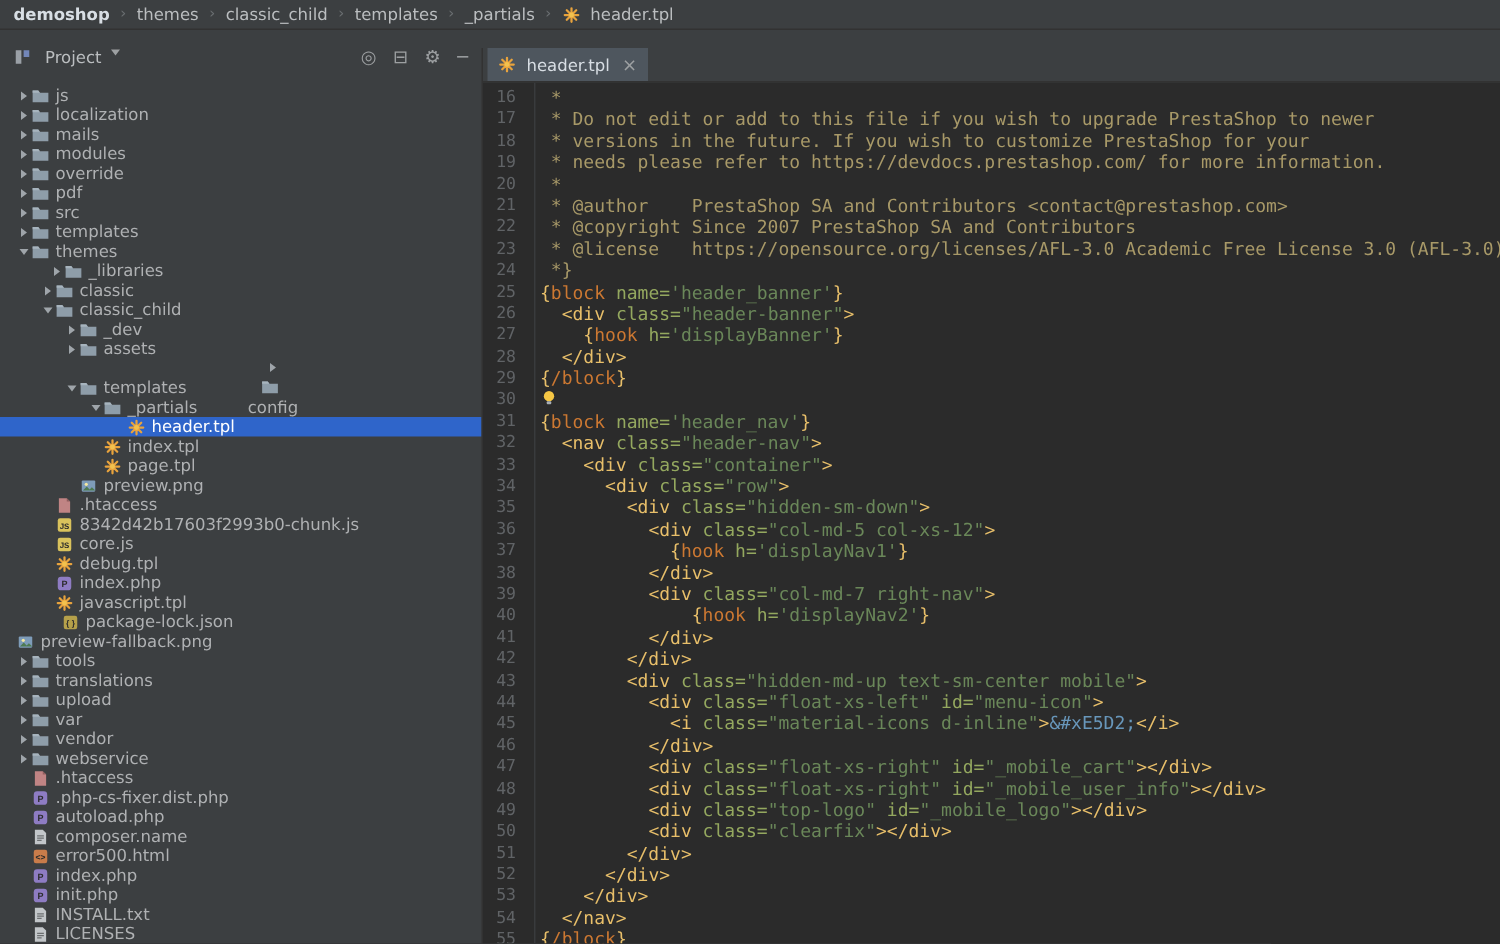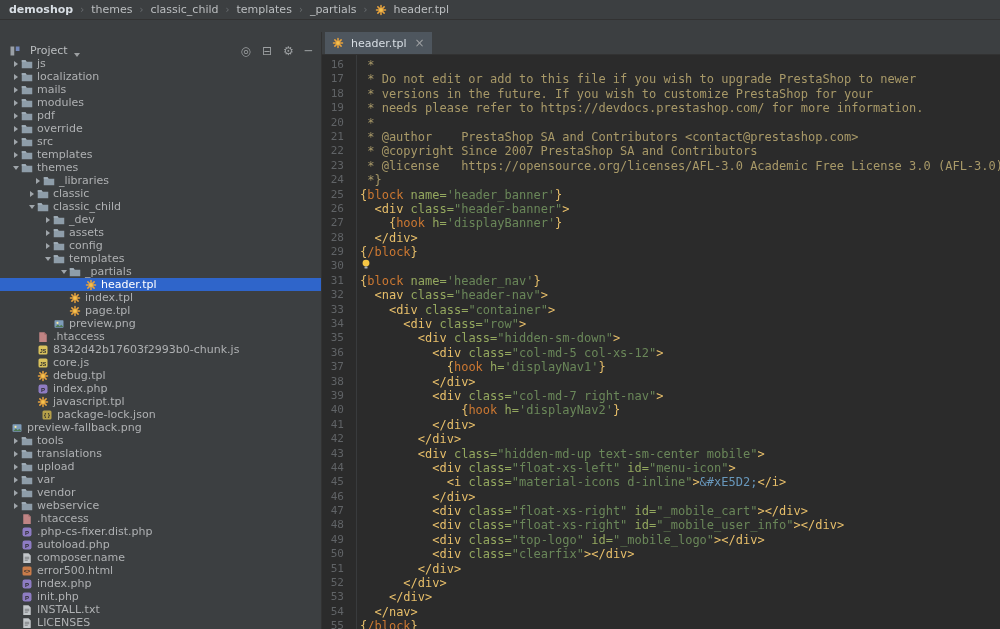--- a/index.html
+++ b/index.html
@@ -12,21 +12,21 @@
     font-size:11px;color:var(--breadcrumb-text,#BBBEC0);border-bottom:1px solid var(--border,#323232);}
   .crumb{display:flex;align-items:center;gap:4px;cursor:default;white-space:nowrap;}
   .crumb.bold{font-weight:bold;color:#D8DEE4;}
   .crumb-sep{color:#696D70;font-size:10px;}
 
   .main{flex:1;display:flex;min-height:0;}
 
   
   .project{width:322px;flex:0 0 322px;background:var(--panel-bg,#3C3F41);
     border-right:1px solid var(--border,#323232);display:flex;flex-direction:column;min-height:0;}
-  .panel-header{height:25px;flex:0 0 25px;display:flex;align-items:flex-end;gap:6px;padding:0 9px;
+  .panel-header{height:25px;flex:0 0 25px;display:flex;align-items:flex-start;gap:6px;padding:0 9px;
     font-size:11px;color:#BBBEC0;}
   .ph-caret{width:0;height:0;border-top:4px solid #9DA0A2;border-left:3px solid transparent;border-right:3px solid transparent;margin-top:1px;}
   .ph-spacer{flex:1}
   .ph-icons{display:flex;gap:11px;color:#9DA0A2;font-size:12px;line-height:1;}
   .ph-icons span{cursor:pointer}
   .tree{flex:1;overflow:hidden;font-size:11px;color:var(--tree-text,#AFB1B3);}
   .tree-row{height:13px;display:flex;align-items:center;white-space:nowrap;cursor:default;}
   .tree-row.selected{background:var(--selection-blue,#2F65CA);color:#FFFFFF;}
   .chev{width:11px;flex:0 0 11px;display:inline-flex;align-items:center;justify-content:center;}
   .chev.closed::before{content:"";border-left:4px solid #9FA5AA;border-top:3px solid transparent;border-bottom:3px solid transparent;}
@@ -40,21 +40,21 @@
   .tabbar{height:23px;flex:0 0 23px;background:var(--panel-bg,#3C3F41);display:flex;align-items:stretch;
     border-bottom:1px solid var(--border,#323232);padding-left:3px;}
   .tab{display:flex;align-items:center;gap:5px;padding:0 7px;font-size:11px;color:#BBBEC0;cursor:pointer;}
   .tab.active{background:var(--tab-active-bg,#4E565E);color:#D8DEE4;}
   .tab .fic{width:14px;flex:0 0 14px;}
   .tab-close{color:#9DA0A2;font-size:12px;margin-left:3px;}
 
   .code{flex:1;position:relative;padding-top:3px;overflow:hidden;
     font-family:"DejaVu Sans Mono","Liberation Mono",monospace;font-size:12px;}
   .code::before{content:"";position:absolute;left:34px;top:0;bottom:0;width:1px;background:#393B3D;}
-  .cl{display:flex;height:14.4px;line-height:14.4px;white-space:pre;align-items:flex-end;}
+  .cl{display:flex;height:14.4px;line-height:14.4px;white-space:pre;}
   .gut{width:29px;flex:0 0 29px;text-align:right;color:var(--line-number,#606366);font-size:11px;padding-right:7px;}
   .cb{padding-left:9px;}
   .bulb{display:inline-block;width:12px;margin-right:2px;vertical-align:-1px;cursor:pointer;}
   .tk-d{color:var(--syn-default,#A9B7C6)}
   .tk-c{color:var(--syn-comment,#A89968)}
   .tk-k{color:var(--syn-keyword,#CC7832)}
   .tk-t{color:var(--syn-tag,#E8BF6A)}
   .tk-a{color:var(--syn-attr,#94A85F)}
   .tk-s{color:var(--syn-string,#6A8759)}
   .tk-e{color:var(--syn-entity,#6897BB)}
@@ -158,40 +158,40 @@
             <span class="tlabel">modules</span>
           </div>
           <div class="tree-row" style="padding-left: 10px;">
             <span class="chev closed"></span>
             <span class="fic">
               <svg viewBox="0 0 16 16" width="12" height="12">
                 <path fill="#8E9DA9" d="M1 3h5l1.5 2H15v8.5H1z"></path>
                 <path fill="#A7B4BE" d="M1 3h5l1.5 2H1z"></path>
               </svg>
             </span>
+            <span class="tlabel">override</span>
+          </div>
+          <div class="tree-row" style="padding-left: 10px;">
+            <span class="chev closed"></span>
+            <span class="fic">
+              <svg viewBox="0 0 16 16" width="12" height="12">
+                <path fill="#8E9DA9" d="M1 3h5l1.5 2H15v8.5H1z"></path>
+                <path fill="#A7B4BE" d="M1 3h5l1.5 2H1z"></path>
+              </svg>
+            </span>
             <span class="tlabel">pdf</span>
           </div>
           <div class="tree-row" style="padding-left: 10px;">
             <span class="chev closed"></span>
             <span class="fic">
               <svg viewBox="0 0 16 16" width="12" height="12">
                 <path fill="#8E9DA9" d="M1 3h5l1.5 2H15v8.5H1z"></path>
                 <path fill="#A7B4BE" d="M1 3h5l1.5 2H1z"></path>
               </svg>
             </span>
-            <span class="tlabel">override</span>
-          </div>
-          <div class="tree-row" style="padding-left: 10px;">
-            <span class="chev closed"></span>
-            <span class="fic">
-              <svg viewBox="0 0 16 16" width="12" height="12">
-                <path fill="#8E9DA9" d="M1 3h5l1.5 2H15v8.5H1z"></path>
-                <path fill="#A7B4BE" d="M1 3h5l1.5 2H1z"></path>
-              </svg>
-            </span>
             <span class="tlabel">src</span>
           </div>
           <div class="tree-row" style="padding-left: 10px;">
             <span class="chev closed"></span>
             <span class="fic">
               <svg viewBox="0 0 16 16" width="12" height="12">
                 <path fill="#8E9DA9" d="M1 3h5l1.5 2H15v8.5H1z"></path>
                 <path fill="#A7B4BE" d="M1 3h5l1.5 2H1z"></path>
               </svg>
             </span>
@@ -250,21 +250,21 @@
           <div class="tree-row" style="padding-left: 42px;">
             <span class="chev closed"></span>
             <span class="fic">
               <svg viewBox="0 0 16 16" width="12" height="12">
                 <path fill="#8E9DA9" d="M1 3h5l1.5 2H15v8.5H1z"></path>
                 <path fill="#A7B4BE" d="M1 3h5l1.5 2H1z"></path>
               </svg>
             </span>
             <span class="tlabel">assets</span>
           </div>
-          <div class="tree-row" style="padding-left: 42px;">
+          <div class="tree-row" style="padding-left: 42px; flex-direction: column;">
             <span class="chev closed"></span>
             <span class="fic">
               <svg viewBox="0 0 16 16" width="12" height="12">
                 <path fill="#8E9DA9" d="M1 3h5l1.5 2H15v8.5H1z"></path>
                 <path fill="#A7B4BE" d="M1 3h5l1.5 2H1z"></path>
               </svg>
             </span>
             <span class="tlabel">config</span>
           </div>
           <div class="tree-row" style="padding-left: 42px;">

